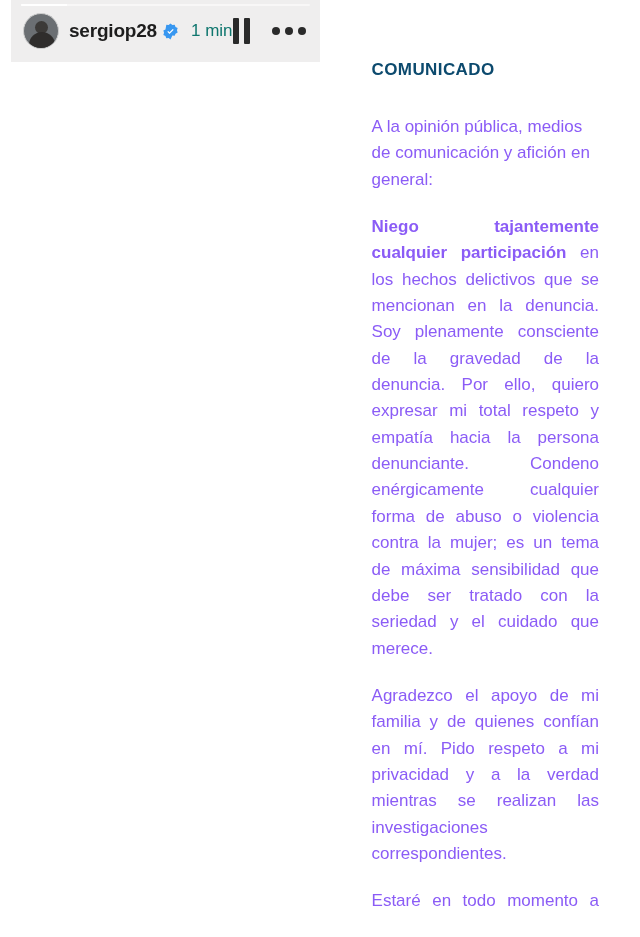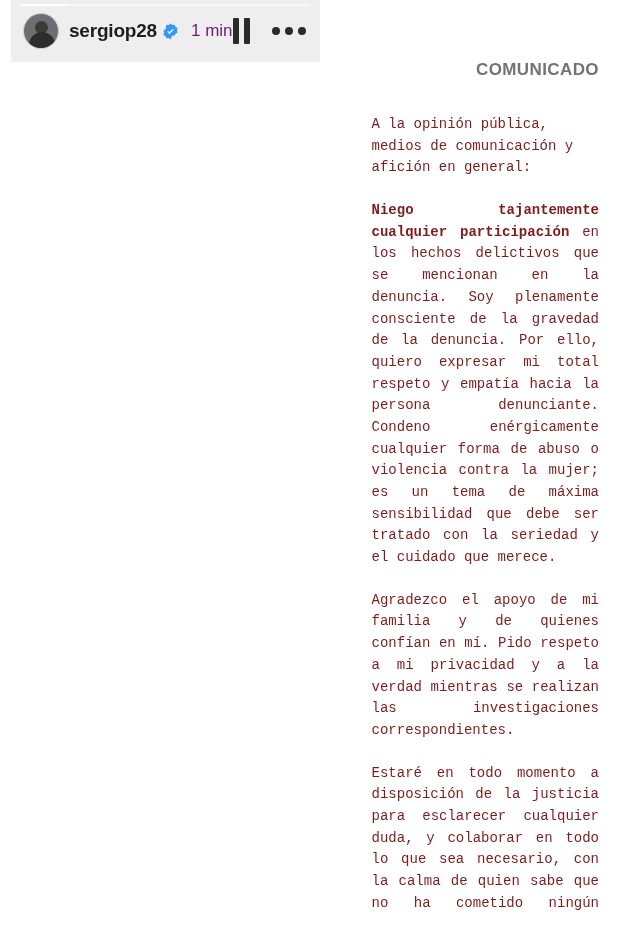--- a/index.html
+++ b/index.html
@@ -92,21 +92,21 @@
   .verified {
     margin-left: 5px;
     width: 17px;
     height: 17px;
     flex: 0 0 auto;
     display: block;
   }
   .timestamp {
     margin-left: 12px;
     font-size: 17px;
-    color: #701a75;
+    color: #0f766e;
     white-space: nowrap;
   }
   .header-spacer { flex: 1 1 auto; }
   .pause-btn {
     display: flex;
     gap: 5px;
     margin-right: 22px;
     cursor: pointer;
   }
   .pause-btn span {
@@ -130,34 +130,33 @@
     display: block;
   }
   
   .doc {
     flex: 1 1 auto;
     background: #ffffff;
     padding: 60px 52px 0 52px;
     overflow: hidden;
   }
   .doc-title {
-    text-align: right;
+    text-align: left;
     font-size: 17px;
     font-weight: bold;
-    color: #737373;
+    color: #0c4a6e;
     letter-spacing: 0.4px;
     margin-bottom: 34px;
   }
   .doc p {
-    font-size: 14px;
+    font-size: 17px;
     line-height: 1.55;
-    color: #7f1d1d;
+    color: #8b5cf6;
     text-align: justify;
     margin: 0 0 21px 0;
-    font-family: Liberation Mono, monospace;
   }
   .doc p.salute {
     text-align: left;
   }
   .doc p.sign-intro {
     margin-bottom: 24px;
     text-align: left;
   }
   .doc p.signature {
     font-weight: bold;

